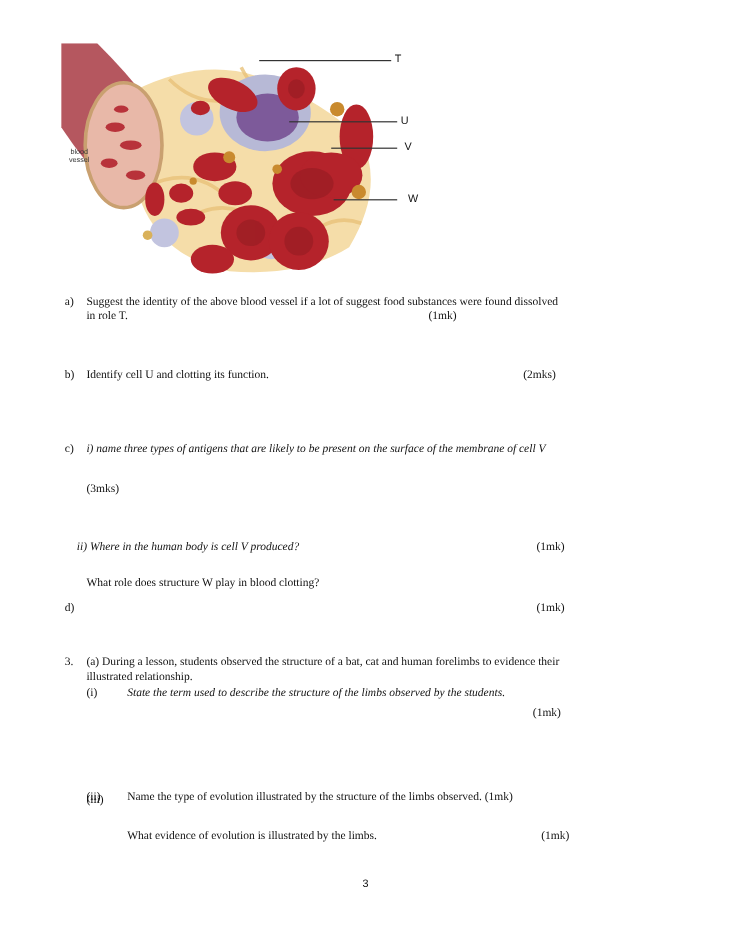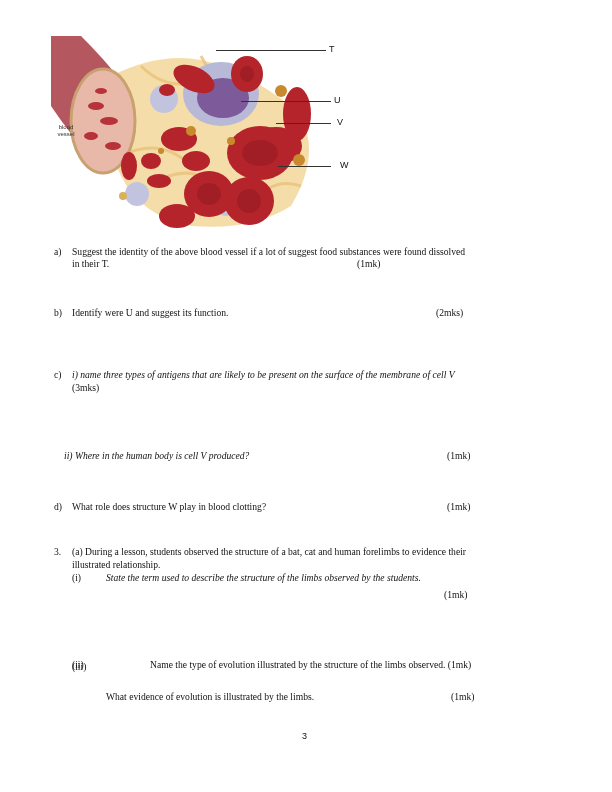--- a/index.html
+++ b/index.html
@@ -88,45 +88,45 @@
   <span class="fig-label" style="left:286px; top:81px;">V</span>
   <span class="fig-label" style="left:289px; top:124px;">W</span>
   <div class="fig-small" style="left:3px; top:88px; width:24px;">
     <div>blood</div>
     <div>vessel</div>
   </div>
 </div>
 
 <span class="abs" style="left:54px; top:246px;">a)</span>
 <span class="abs" style="left:72px; top:246px;">Suggest the identity of the above blood vessel if a lot of suggest food substances were found dissolved</span>
-<span class="abs" style="left:72px; top:258px;">in their T.</span>
+<span class="abs" style="left:72px; top:258px;">in role T.</span>
 <span class="abs" style="left:357px; top:258px;">(1mk)</span>
 
 <span class="abs" style="left:54px; top:307px;">b)</span>
-<span class="abs" style="left:72px; top:307px;">Identify were U and suggest its function.</span>
+<span class="abs" style="left:72px; top:307px;">Identify cell U and clotting its function.</span>
 <span class="abs" style="left:436px; top:307px;">(2mks)</span>
 
 <span class="abs" style="left:54px; top:369px;">c)</span>
 <span class="abs" style="left:72px; top:369px;font-style:italic;">i) name three types of antigens that are likely to be present on the surface of the membrane of cell V</span>
-<span class="abs" style="left:72px; top:382px;">(3mks)</span>
+<span class="abs" style="left:72px; top:402px;">(3mks)</span>
 
 <span class="abs" style="left:64px; top:450px;font-style:italic;">ii)  Where in the human body is cell V produced?</span>
 <span class="abs" style="left:447px; top:450px;">(1mk)</span>
 
 <span class="abs" style="left:54px; top:501px;">d)</span>
-<span class="abs" style="left:72px; top:501px;text-align:right;">What role does structure W play in blood clotting?</span>
+<span class="abs" style="left:72px; top:480px;text-align:right;">What role does structure W play in blood clotting?</span>
 <span class="abs" style="left:447px; top:501px;">(1mk)</span>
 
 <span class="abs" style="left:54px; top:546px;">3.</span>
 <span class="abs" style="left:72px; top:546px;">(a) During a lesson, students observed the structure of a bat, cat and human forelimbs to evidence their</span>
 <span class="abs" style="left:72px; top:559px;">illustrated relationship.</span>
 <span class="abs" style="left:72px; top:572px;">(i)</span>
 <span class="abs" style="left:106px; top:572px;font-style:italic;">State the term used to describe the structure of the limbs observed by the students.</span>
 <span class="abs" style="left:444px; top:589px;">(1mk)</span>
 
 <span class="abs" style="left:72px; top:659px;">(ii)</span>
-<span class="abs" style="left:106px; top:659px;margin-left:44px;">Name the type of evolution illustrated by the structure of the limbs observed. (1mk)</span>
+<span class="abs" style="left:106px; top:659px;">Name the type of evolution illustrated by the structure of the limbs observed. (1mk)</span>
 
 <span class="abs" style="left:72px; top:661px;">(iii)</span>
 <span class="abs" style="left:106px; top:691px;">What evidence of evolution is illustrated by the limbs.</span>
 <span class="abs" style="left:451px; top:691px;">(1mk)</span>
 
 <span class="abs pagenum" style="left:302px; top:731px;">3</span>
 
 </body></html>

